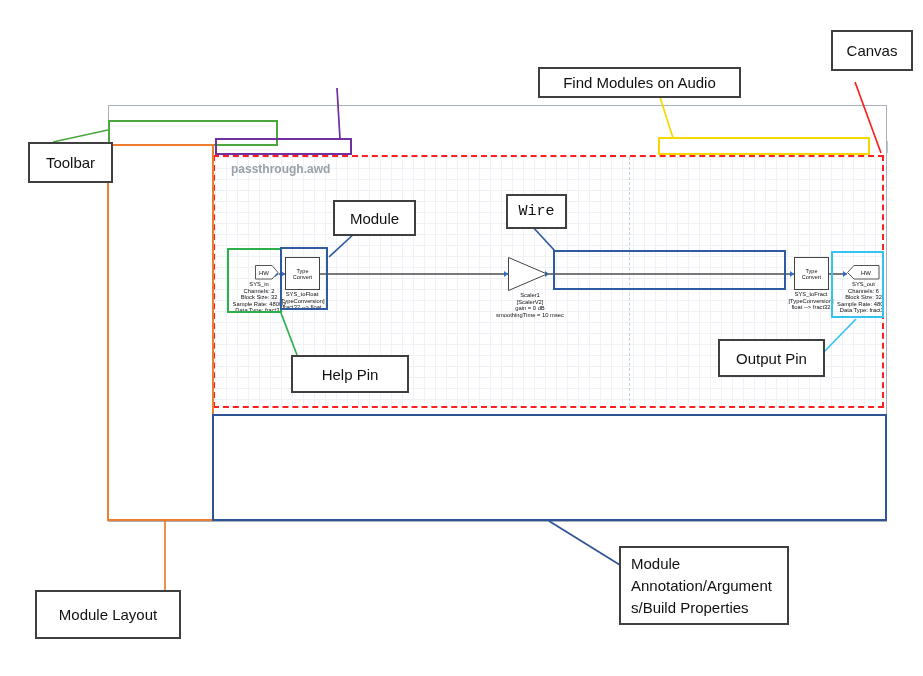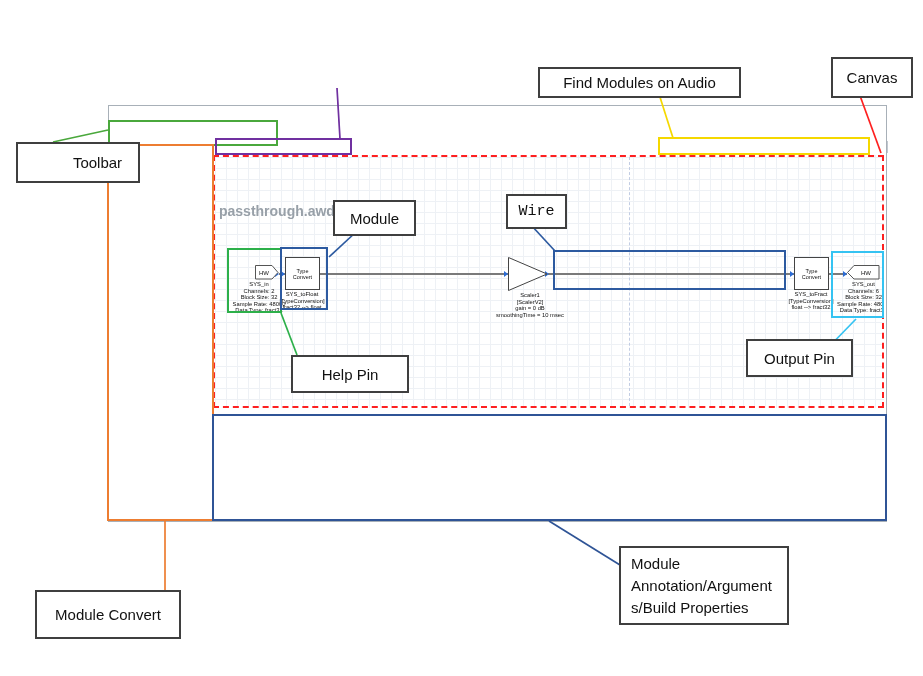--- a/index.html
+++ b/index.html
@@ -64,21 +64,21 @@
   #find-label{position:absolute;left:691px;top:143px;font-size:7px;color:#111;}
   #find-input{position:absolute;left:709px;top:141px;width:140px;height:12px;background:#fff;
               border:1px solid #c5ccd6;box-sizing:border-box;}
   #find-ph{position:absolute;left:3px;top:2px;font-size:6.5px;font-style:italic;color:#9aa0a8;}
   .mini-btn{position:absolute;width:8px;height:12px;background:#eceef1;border:1px solid #c2c8d0;box-sizing:border-box;}
   
   #canvas{position:absolute;left:213px;top:155px;width:671px;height:253px;background:#fff;overflow:hidden;
           background-image:linear-gradient(#eef1f5 1px,transparent 1px),
                            linear-gradient(90deg,#eef1f5 1px,transparent 1px);
           background-size:11px 11px;border:2px dashed #fe2020;box-sizing:border-box;z-index:2;}
-  #canvas-title{position:absolute;left:4px;top:5px;font-size:14px;font-weight:bold;color:#98a0a8;margin-top:41px;}
+  #canvas-title{position:absolute;left:16px;top:5px;font-size:12px;font-weight:bold;color:#98a0a8;}
   .vdash{position:absolute;top:0;bottom:0;border-left:1px dashed #c2cde4;}
   .wire{position:absolute;top:116px;height:1.5px;background:#7a7a7a;}
   .pin{position:absolute;top:113.5px;width:0;height:0;border-top:3px solid transparent;
        border-bottom:3px solid transparent;border-left:4px solid #2b6bd4;}
   .blk-sq{position:absolute;width:35px;height:33px;background:#fff;border:1px solid #444;box-sizing:border-box;
           display:flex;align-items:center;justify-content:center;}
   .blk-sq .badge{width:24px;font-size:5.5px;line-height:6px;text-align:center;color:#111;}
   .blk-text{position:absolute;text-align:center;font-size:5.8px;line-height:6.6px;color:#111;}
   
   #hscroll{position:absolute;left:213px;top:409px;width:673px;height:9px;background:#f1f1f1;
@@ -419,27 +419,27 @@
     <line x1="108" y1="130" x2="53" y2="142" stroke="#4aa83c" stroke-width="1.7"></line>
     <line x1="356" y1="232" x2="329" y2="257" stroke="#2d5aa0" stroke-width="1.7"></line>
     <line x1="531" y1="225" x2="555" y2="251" stroke="#2d5aa0" stroke-width="1.7"></line>
     <line x1="281" y1="313" x2="297" y2="355" stroke="#2db04a" stroke-width="1.7"></line>
     <line x1="821" y1="355" x2="856" y2="319" stroke="#35c3f2" stroke-width="1.7"></line>
     <line x1="165" y1="521" x2="165" y2="590" stroke="#ed7d31" stroke-width="1.7"></line>
     <line x1="549" y1="521" x2="620" y2="565" stroke="#2f5496" stroke-width="1.7"></line>
   </svg>
 
   <div class="callout-label" style="left:538px;top:67px;width:199px;height:27px;">Find Modules on Audio</div>
-  <div class="callout-label" style="left:831px;top:57px;width:78px;height:37px;">Canvas</div>
-  <div class="callout-label" style="left:16px;top:142px;width:81px;height:37px;padding-left:39px;">Toolbar</div>
+  <div class="callout-label" style="left:831px;top:30px;width:78px;height:37px;">Canvas</div>
+  <div class="callout-label" style="left:28px;top:142px;width:81px;height:37px;">Toolbar</div>
   <div class="callout-label" style="left:333px;top:200px;width:79px;height:32px;">Module</div>
   <div class="callout-label" style="left:506px;top:194px;width:57px;height:31px;font-family:Liberation Mono, monospace;">Wire</div>
   <div class="callout-label" style="left:291px;top:355px;width:114px;height:34px;">Help Pin</div>
-  <div class="callout-label" style="left:718px;top:339px;width:103px;height:34px;margin-left:28px;">Output Pin</div>
-  <div class="callout-label" style="left:35px;top:590px;width:142px;height:45px;">Module Convert</div>
+  <div class="callout-label" style="left:718px;top:339px;width:103px;height:34px;">Output Pin</div>
+  <div class="callout-label" style="left:35px;top:590px;width:142px;height:45px;">Module Layout</div>
   <div class="callout-label" style="left:619px;top:546px;width:170px;height:79px;flex-direction:column;align-items:flex-start;justify-content:center;padding-left:10px;box-sizing:border-box;line-height:22px;">
 
   <div>Module</div>
       <div>Annotation/Argument</div>
       <div>s/Build Properties</div>
     </div>
 
 </div>
 
 </body></html>

